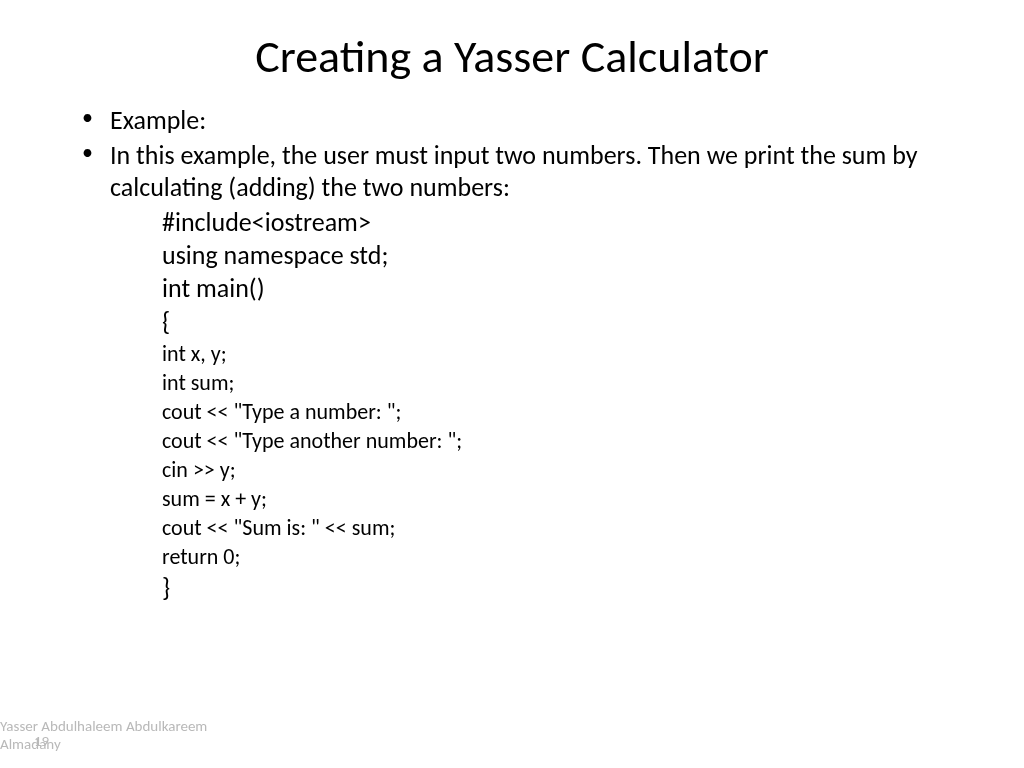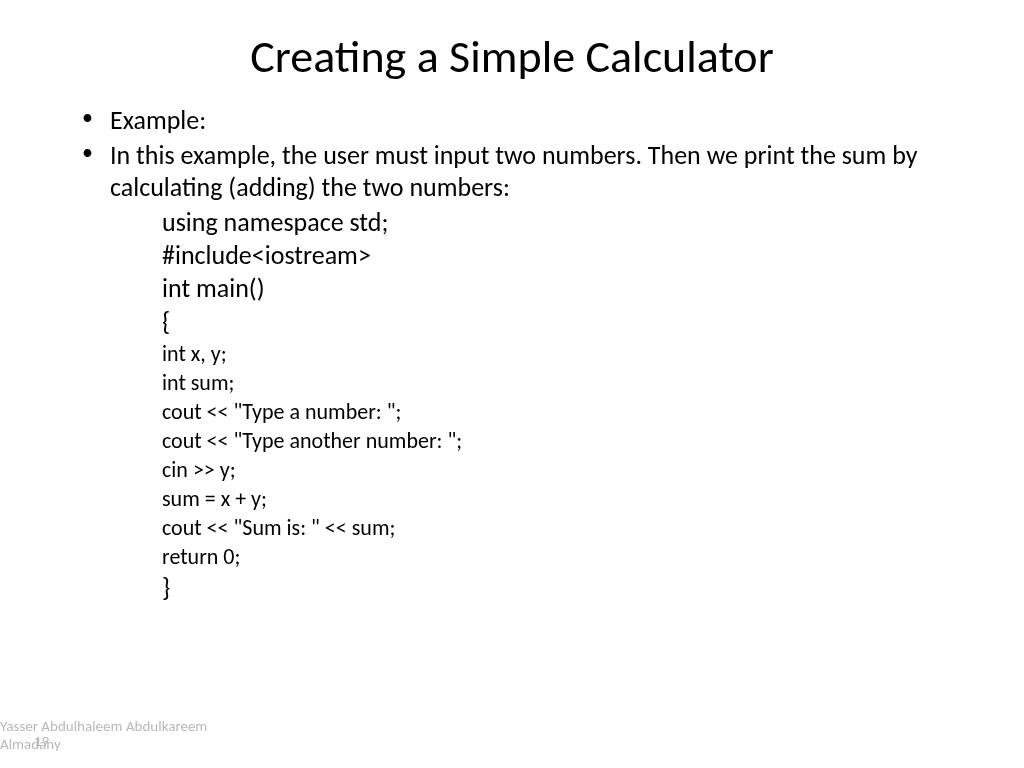--- a/index.html
+++ b/index.html
@@ -70,31 +70,31 @@
       text-align: left;
       font-size: 15px;
       color: #b9b9b9;
       line-height: 1.25;
     }
   </style>
 </head>
 <body>
 
 <div class="slide">
-  <h1 class="title">Creating a Simple Calculator</h1>
+  <h1 class="title">Creating a Yasser Calculator</h1>
 
   <div class="content">
     <ul class="bullets">
       <li>Example:</li>
       <li>In this example, the user must input two numbers. Then we print the sum by calculating (adding) the two numbers:</li>
     </ul>
 
     <div class="code-block">
+      <div>#include&lt;iostream&gt;</div>
       <div>using namespace std;</div>
-      <div>#include&lt;iostream&gt;</div>
       <div>int main()</div>
       <div>{</div>
       <div class="code-inner">
         <div>int x, y;</div>
         <div>int sum;</div>
         <div>cout &lt;&lt; "Type a number: ";</div>
         <div>cout &lt;&lt; "Type another number: ";</div>
         <div>cin &gt;&gt; y;</div>
         <div>sum = x + y;</div>
         <div>cout &lt;&lt; "Sum is: " &lt;&lt; sum;</div>

